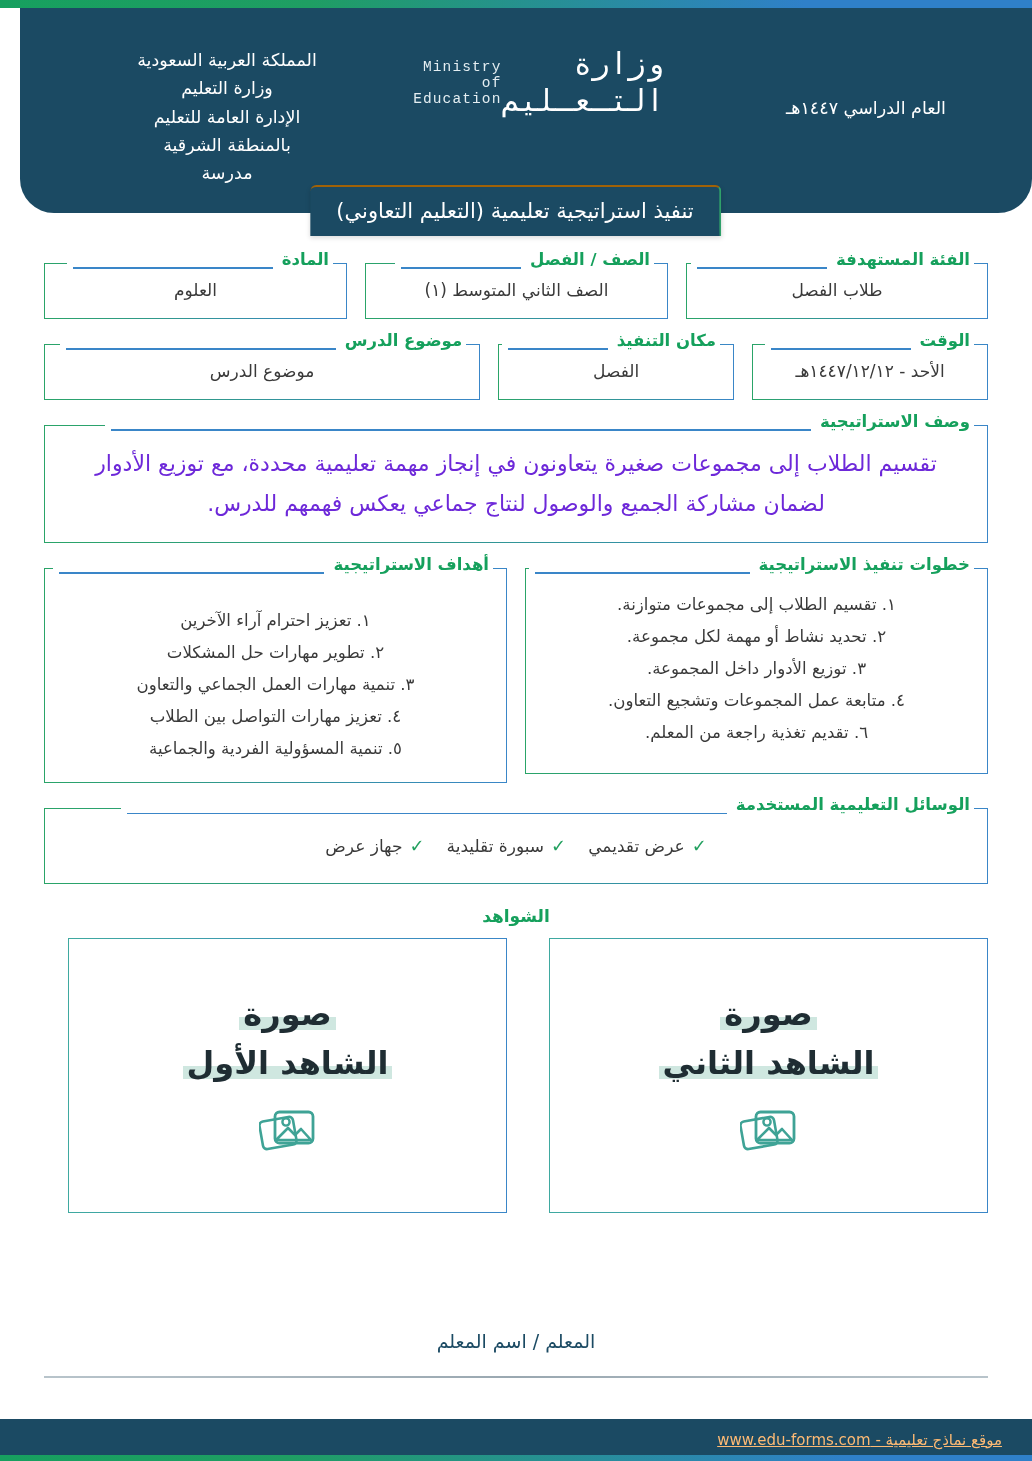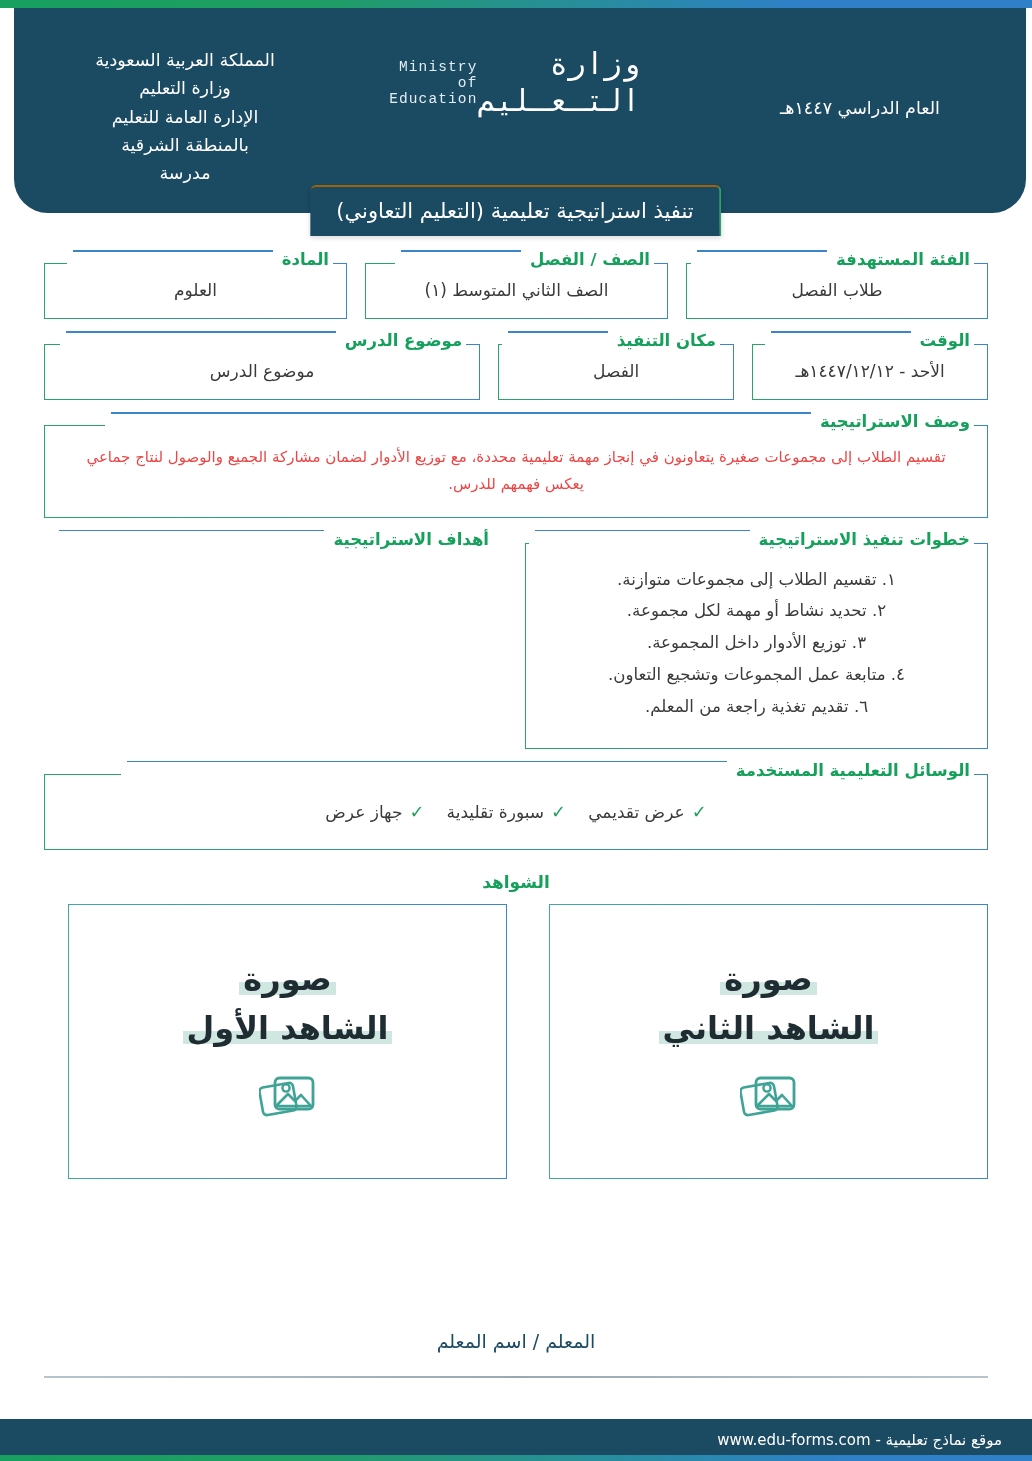--- a/index.html
+++ b/index.html
@@ -25,26 +25,27 @@
     position: absolute;
     top: 0; left: 0;
     width: 1032px;
     height: 8px;
     background: linear-gradient(to left, #2f80c9 0%, #2f80c9 22%, #1f9e63 70%, #17a05f 100%);
   }
 
   
   .header {
     position: absolute;
-    top: 8px; left: 14px;
+    top: 8px; left: 20px;
     width: 1012px;
     height: 205px;
     background: #1b4a63;
     border-radius: 0 0 34px 34px;
     overflow: visible;
+    padding-left: 36px;
   }
 
   .header-inner {
     position: relative;
     width: 100%;
     height: 100%;
     display: flex;
     flex-direction: row-reverse;
     align-items: flex-start;
     justify-content: space-between;
@@ -120,21 +121,21 @@
     background: #fff;
     padding: 14px 18px;
   }
   .fbox-wrap { position: relative; padding-top: 13px; }
 
   .flabel {
     position: absolute;
     top: 0; right: 14px;
     display: flex;
     flex-direction: row;
-    align-items: flex-start;
+    align-items: flex-end;
     gap: 9px;
     background: #fff;
     padding: 0 4px 0 6px;
     z-index: 3;
     white-space: nowrap;
   }
   .flabel .txt {
     color: #15a05c;
     font-size: 16.5px;
     font-weight: 700;
@@ -175,23 +176,23 @@
   .f-mawdoo     { width: 440px; }
   .f-makan      { width: 238px; }
   .f-waqt       { width: 238px; }
 
   .fbox.tall-1 { height: 56px; display:flex; align-items:center; justify-content:center; }
 
   
   .desc-box { min-height: 86px; display:flex; align-items:center; }
   .desc-text {
     text-align: center;
-    font-size: 15px;
+    font-size: 22px;
     line-height: 1.82;
-    color: #ef4444;
+    color: #6d28d9;
     width: 100%;
     padding: 4px 10px;
   }
 
   
   .cols { display:flex; gap: 18px; }
   .col { width: 463px; }
   .list-box { min-height: 206px; }
   .olist {
     list-style: none;
@@ -272,24 +273,25 @@
   .footer {
     position: absolute;
     bottom: 0; left: 0;
     width: 1032px;
     height: 42px;
     background: #1b4a63;
     display:flex;
     align-items:center;
   }
   .footer-text {
-    color: #ffffff;
+    color: #fdba74;
     font-size: 15px;
     padding-right: 30px;
     direction: rtl;
+    text-decoration: underline;
   }
   .footer-strip {
     position: absolute;
     bottom: 0; left: 0;
     width: 1032px;
     height: 6px;
     background: linear-gradient(to left, #2f80c9 0%, #2f80c9 18%, #1f9e63 72%, #17a05f 100%);
   }
 </style>
 </head>
@@ -457,20 +459,29 @@
             <li>٦. تقديم تغذية راجعة من المعلم.</li>
           </ul>
         </div>
       </div>
 
       <div class="col fbox-wrap">
         <div class="flabel">
           <span class="txt">أهداف الاستراتيجية</span>
           <span class="rule" style="width:265px"></span>
         </div>
+        <div class="fbox list-box">
+          <ul class="olist" style="padding-top:22px;">
+            <li>١. تعزيز احترام آراء الآخرين</li>
+            <li>٢. تطوير مهارات حل المشكلات</li>
+            <li>٣. تنمية مهارات العمل الجماعي والتعاون</li>
+            <li>٤. تعزيز مهارات التواصل بين الطلاب</li>
+            <li>٥. تنمية المسؤولية الفردية والجماعية</li>
+          </ul>
+        </div>
       </div>
 
     </div>
 
     <div class="fbox-wrap" style="margin-top:12px;">
       <div class="flabel">
         <span class="txt">الوسائل التعليمية المستخدمة</span>
         <span class="rule" style="width:600px"></span>
       </div>
       <div class="fbox aids-box">

